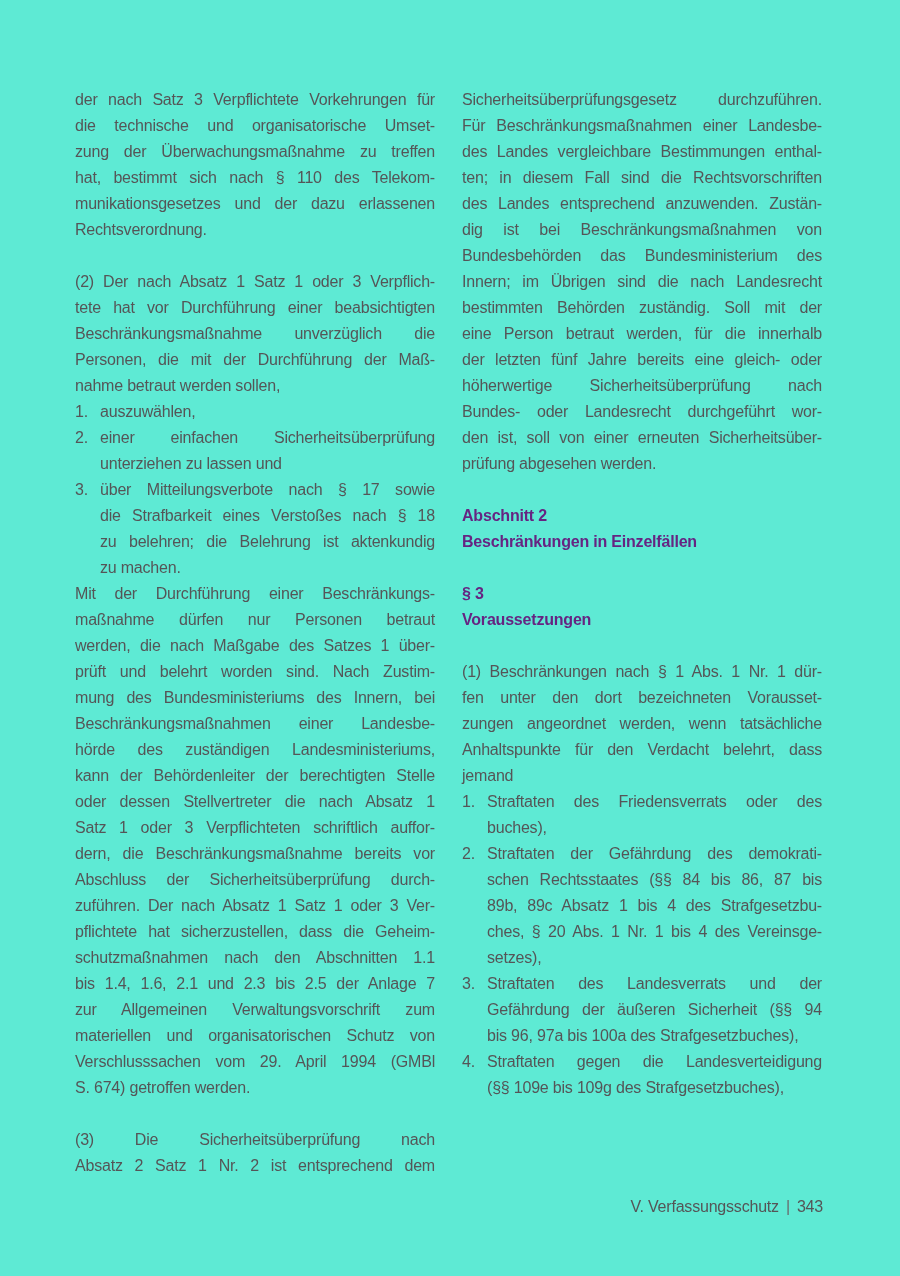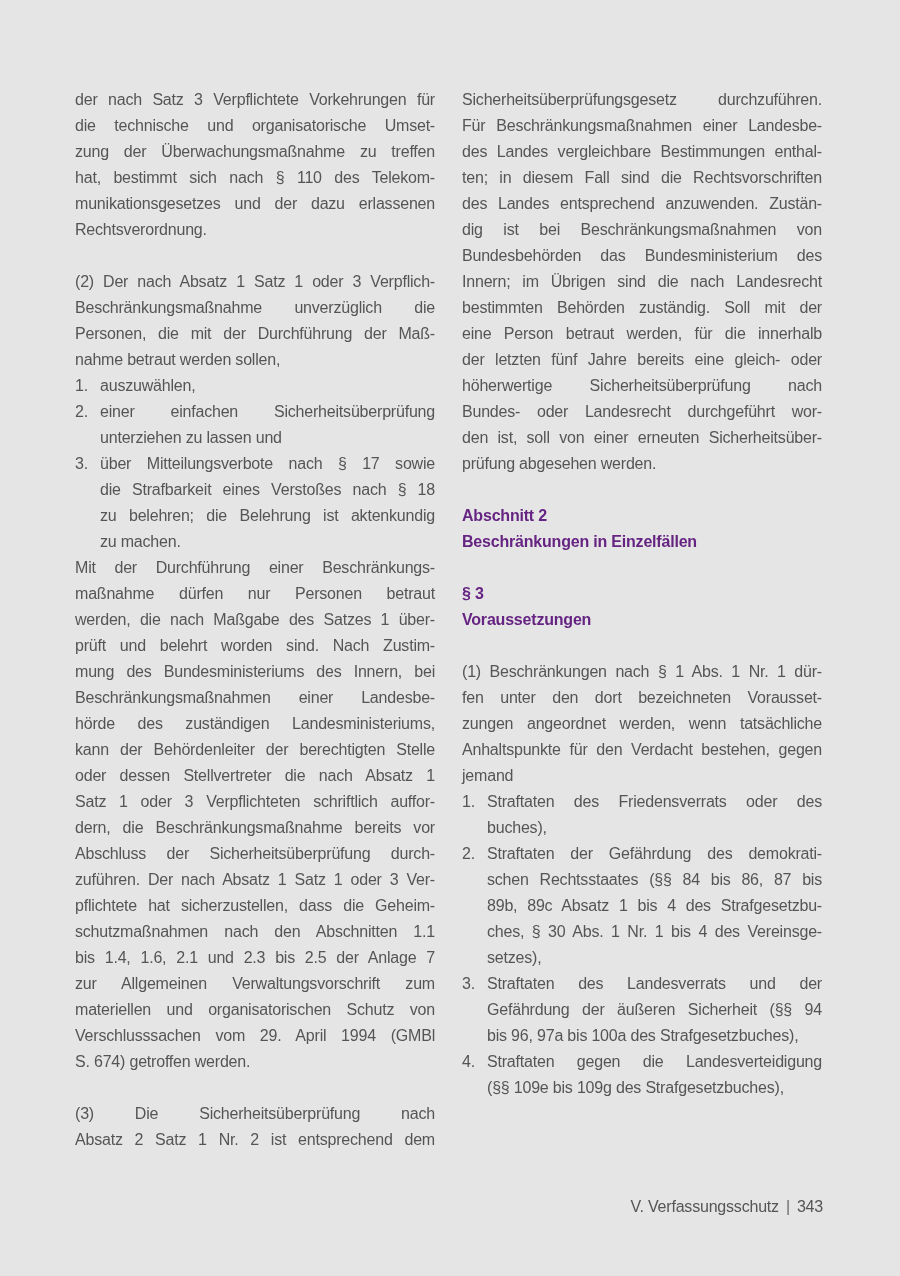--- a/index.html
+++ b/index.html
@@ -74,32 +74,33 @@
   }
   .footer .sep {
     display: inline-block;
     margin: 0 7px;
     color: #6a6a6c;
   }
 </style>
 </head>
 <body>
 
-<div class="page" style="background: #e5e5e5;">
+<div class="page" style="background: #5eead4;">
 
   <div class="columns">
     <div class="column">
         <div class="line j">der nach Satz 3 Verpflichtete Vorkehrungen für</div>
         <div class="line j">die technische und organisatorische Umset-</div>
         <div class="line j">zung der Überwachungsmaßnahme zu treffen</div>
         <div class="line j">hat, bestimmt sich nach § 110 des Telekom-</div>
         <div class="line j">munikationsgesetzes und der dazu erlassenen</div>
         <div class="line">Rechtsverordnung.</div>
         <div class="gap"></div>
         <div class="line j">(2) Der nach Absatz 1 Satz 1 oder 3 Verpflich-</div>
+        <div class="line j">tete hat vor Durchführung einer beabsichtigten</div>
         <div class="line j">Beschränkungsmaßnahme unverzüglich die</div>
         <div class="line j">Personen, die mit der Durchführung der Maß-</div>
         <div class="line">nahme betraut werden sollen,</div>
         <div class="line marker-line"><span class="marker">1.</span>auszuwählen,</div>
         <div class="line j marker-line"><span class="marker">2.</span>einer einfachen Sicherheitsüberprüfung</div>
         <div class="line indent">unterziehen zu lassen und</div>
         <div class="line j marker-line"><span class="marker">3.</span>über Mitteilungsverbote nach § 17 sowie</div>
         <div class="line j indent">die Strafbarkeit eines Verstoßes nach § 18</div>
         <div class="line j indent">zu belehren; die Belehrung ist aktenkundig</div>
         <div class="line indent">zu machen.</div>
@@ -146,28 +147,28 @@
         <div class="gap"></div>
         <div class="heading-line" style="color: rgb(102, 36, 130);">Abschnitt 2</div>
         <div class="heading-line" style="color: rgb(102, 36, 130);">Beschränkungen in Einzelfällen</div>
         <div class="gap"></div>
         <div class="heading-line" style="color: rgb(102, 36, 130);">§ 3</div>
         <div class="heading-line" style="color: rgb(102, 36, 130);">Voraussetzungen</div>
         <div class="gap"></div>
         <div class="line j">(1) Beschränkungen nach § 1 Abs. 1 Nr. 1 dür-</div>
         <div class="line j">fen unter den dort bezeichneten Vorausset-</div>
         <div class="line j">zungen angeordnet werden, wenn tatsächliche</div>
-        <div class="line j">Anhaltspunkte für den Verdacht bestehen, gegen</div>
+        <div class="line j">Anhaltspunkte für den Verdacht belehrt, dass</div>
         <div class="line">jemand</div>
         <div class="line j marker-line"><span class="marker">1.</span>Straftaten des Friedensverrats oder des</div>
         <div class="line indent">buches),</div>
         <div class="line j marker-line"><span class="marker">2.</span>Straftaten der Gefährdung des demokrati-</div>
         <div class="line j indent">schen Rechtsstaates (§§ 84 bis 86, 87 bis</div>
         <div class="line j indent">89b, 89c Absatz 1 bis 4 des Strafgesetzbu-</div>
-        <div class="line j indent">ches, § 30 Abs. 1 Nr. 1 bis 4 des Vereinsge-</div>
+        <div class="line j indent">ches, § 20 Abs. 1 Nr. 1 bis 4 des Vereinsge-</div>
         <div class="line indent">setzes),</div>
         <div class="line j marker-line"><span class="marker">3.</span>Straftaten des Landesverrats und der</div>
         <div class="line j indent">Gefährdung der äußeren Sicherheit (§§ 94</div>
         <div class="line indent">bis 96, 97a bis 100a des Strafgesetzbuches),</div>
         <div class="line j marker-line"><span class="marker">4.</span>Straftaten gegen die Landesverteidigung</div>
         <div class="line indent">(§§ 109e bis 109g des Strafgesetzbuches),</div>
       </div>
   </div>
 
   <div class="footer">

